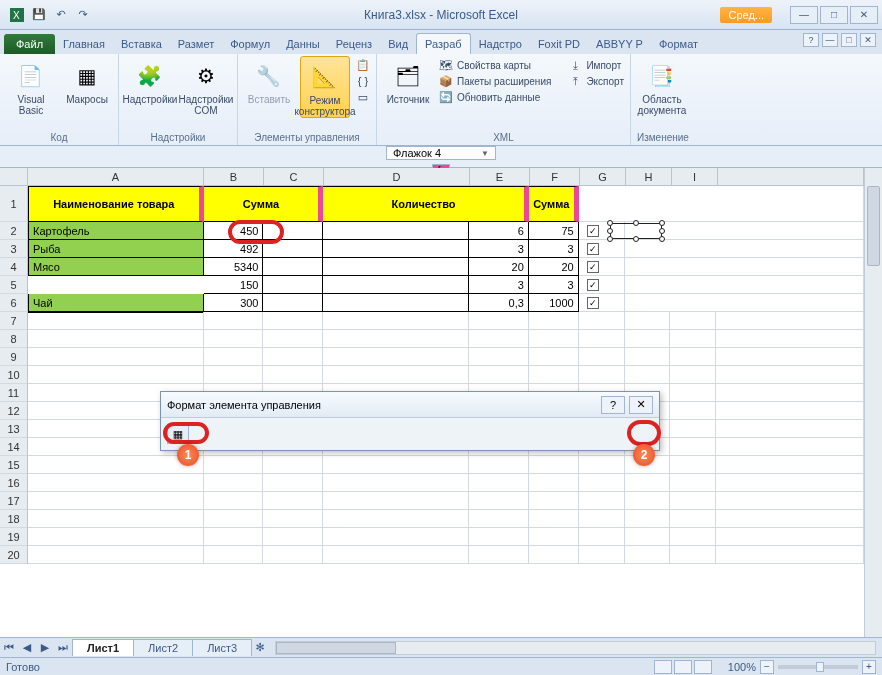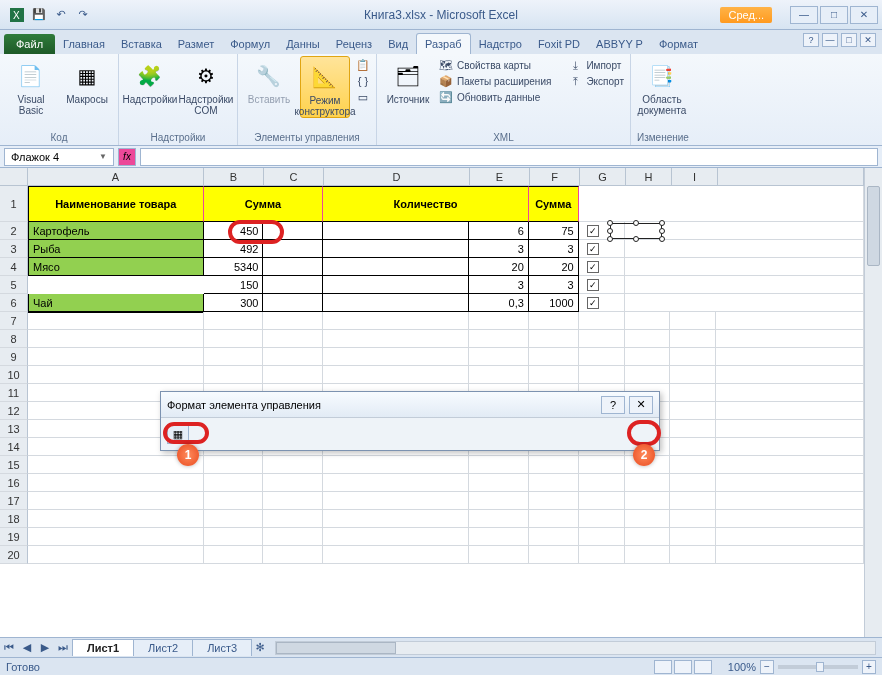--- a/index.html
+++ b/index.html
@@ -30,41 +30,41 @@
 .bigbtn { display: flex; flex-direction: column; align-items: center; width: 50px; padding-top: 4px; }
 .bigbtn .icon { width: 32px; height: 32px; display: flex; align-items: center; justify-content: center; font-size: 20px; }
 .bigbtn .lbl { font-size: 10px; color: #3a4a66; text-align: center; line-height: 11px; margin-top: 2px; }
 .bigbtn.active { background: linear-gradient(#ffe49a,#ffd24d); border: 1px solid #e0a512; border-radius: 3px; }
 .smallrows { display: flex; flex-direction: column; gap: 2px; padding-top: 2px; }
 .smallrow { display: flex; align-items: center; gap: 4px; font-size: 10px; color: #3a4a66; white-space: nowrap; }
 .smallrow .si { width: 14px; height: 14px; display: flex; align-items: center; justify-content: center; font-size: 11px; }
 .sep { width: 1px; background: #c8d5e6; margin: 4px 2px; }
 
 
-.fbar { height: 22px; background: #e6eef8; border-bottom: 1px solid #9fb5d1; display: flex; align-items: center; padding: 0 4px; gap: 4px; }
+.fbar { height: 22px; background: #e6eef8; border-bottom: 1px solid #9fb5d1; display: flex; align-items: center; padding: 0 4px; gap: 4px; flex-direction: column; }
 .namebox { width: 110px; height: 18px; border: 1px solid #9fb5d1; background: #fff; font-size: 11px; padding: 0 6px; display: flex; align-items: center; justify-content: space-between; }
 .namebox .dd { font-size: 8px; color: #666; }
 .fxbtn { width: 18px; height: 18px; display: flex; align-items: center; justify-content: center; border: 1px solid #9fb5d1; background: #ec4899; font-size: 10px; font-style: italic; }
 .formula { flex: 1; height: 18px; border: 1px solid #9fb5d1; background: #fff; }
 
 
 .sheet-area { position: absolute; top: 168px; bottom: 38px; left: 0; right: 0; background: #fff; }
 .corner { position: absolute; left: 0; top: 0; width: 28px; height: 18px; background: #e7ecf1; border-right: 1px solid #b8c4d2; border-bottom: 1px solid #b8c4d2; }
 .colheads { position: absolute; left: 28px; right: 18px; top: 0; height: 18px; display: flex; }
 .ch { background: #e7ecf1; border-right: 1px solid #b8c4d2; border-bottom: 1px solid #b8c4d2; font-size: 11px; color: #333; display: flex; align-items: center; justify-content: center; }
 .rowheads { position: absolute; left: 0; top: 18px; width: 28px; }
 .rh { height: 18px; background: #e7ecf1; border-right: 1px solid #b8c4d2; border-bottom: 1px solid #d4d9df; font-size: 11px; color: #333; display: flex; align-items: center; justify-content: center; }
 .rh.tall { height: 36px; }
 .cells { position: absolute; left: 28px; top: 18px; right: 18px; }
 .row { display: flex; height: 18px; }
 .row.tall { height: 36px; }
 .cell { border-right: 1px solid #d4d9df; border-bottom: 1px solid #d4d9df; font-size: 11px; padding: 0 4px; display: flex; align-items: center; overflow: hidden; }
 .cell.r { justify-content: flex-end; }
 .cell.c { justify-content: center; }
-.hdr { background: #ffff00; font-weight: bold; border-right: 1px solid #ec4899; border-bottom: 1px solid #000; border-top: 1px solid #000; }
+.hdr { background: #ffff00; font-weight: bold; border-right: 5px solid #ec4899; border-bottom: 1px solid #000; border-top: 1px solid #000; }
 .hdr:first-child { border-left: 1px solid #000; }
 .dat { border-right: 1px solid #000; border-bottom: 1px solid #000; }
 .dat:first-child { border-left: 1px solid #000; }
 .name-cell { background: #92d050; }
 .chk { width: 12px; height: 12px; border: 1px solid #666; background: #fff; display: flex; align-items: center; justify-content: center; font-size: 9px; margin-left: 4px; }
 .sel-handles { position: absolute; border: 1px solid #222; pointer-events: none; }
 .sel-handles .h { position: absolute; width: 6px; height: 6px; background: #fff; border: 1px solid #222; border-radius: 50%; }
 .red-ring { position: absolute; border: 4px solid #d22; border-radius: 14px; }
 .vscroll { position: absolute; right: 0; top: 0; bottom: 0; width: 18px; background: #e7ecf1; border-left: 1px solid #c2ccd8; }
 .vscroll .thumb { position: absolute; left: 2px; right: 2px; top: 18px; height: 80px; background: #cfd8e2; border: 1px solid #aab6c4; border-radius: 2px; }

